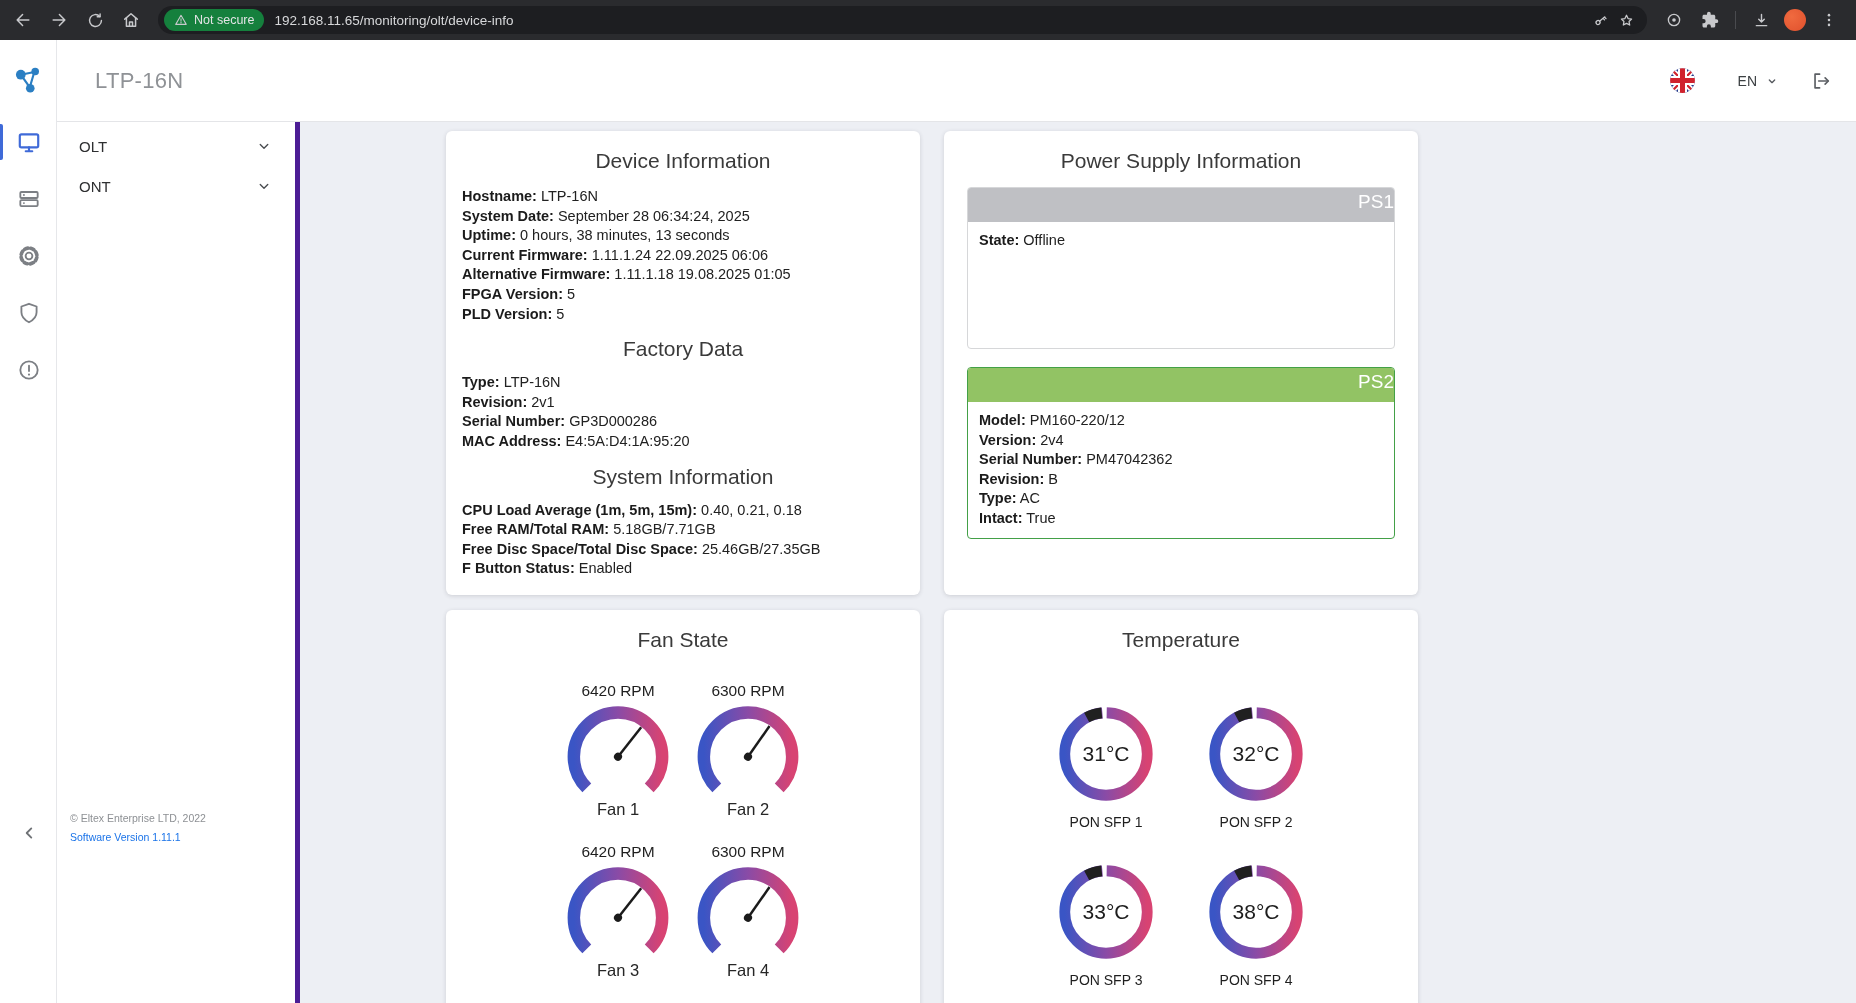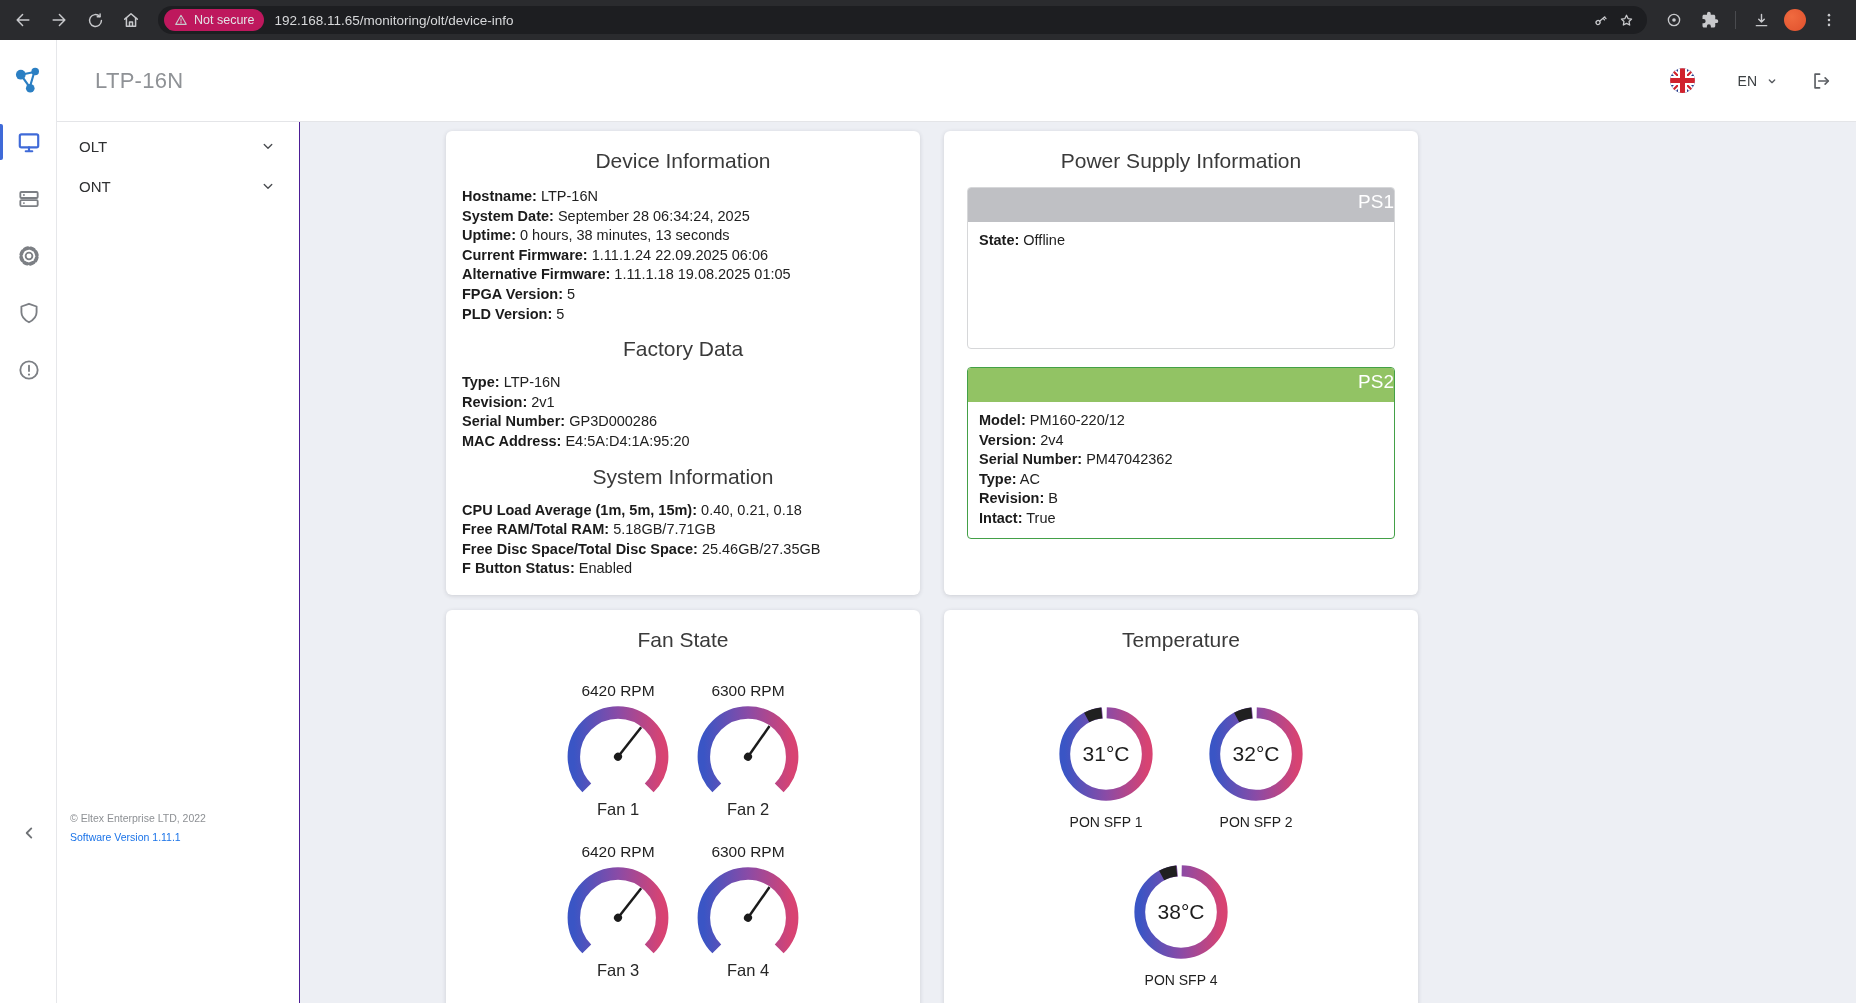--- a/index.html
+++ b/index.html
@@ -11,21 +11,21 @@
   *{box-sizing:border-box;margin:0;padding:0}
   html,body{background:#fff}
   body{font-family:"Liberation Sans","DejaVu Sans",sans-serif;}
   .screen{width:1856px;height:1003px;overflow:hidden;position:relative;background:#edeff4;}
 
   
   .browser-bar{height:40px;background:#2a2b2e;display:flex;align-items:center;padding:0 10px 0 6px;gap:2px;}
   .tb-btn{width:34px;height:34px;border:none;background:transparent;border-radius:50%;display:flex;align-items:center;justify-content:center;flex:0 0 auto;cursor:pointer;}
   .tb-ic{stroke:#c8c9cc;fill:none;stroke-width:1.8;stroke-linecap:round;stroke-linejoin:round;}
   .omnibox{flex:1;height:28px;background:#1d1e21;border-radius:14px;margin:0 8px;display:flex;align-items:center;padding:0 8px 0 6px;min-width:0;cursor:text;}
-  .chip{display:flex;align-items:center;gap:6px;background:#be185d;border-radius:11px;height:22px;padding:0 10px;margin-right:10px;flex:0 0 auto;cursor:pointer;text-align:center;}
+  .chip{display:flex;align-items:center;gap:6px;background:#15803d;border-radius:11px;height:22px;padding:0 10px;margin-right:10px;flex:0 0 auto;cursor:pointer;text-align:center;}
   .chip span{font-size:12.5px;color:#e2e3e5;white-space:nowrap;}
   .url{font-size:13.5px;color:#d7d8da;white-space:nowrap;overflow:hidden;text-overflow:ellipsis;}
   .omni-spacer{margin-left:auto;}
   .avatar{width:22px;height:22px;border-radius:50%;border:none;background:radial-gradient(circle at 35% 35%, #f06a3f, var(--avatar));margin:0 4px;cursor:pointer;flex:0 0 auto;}
   .tb-divider{width:1px;height:18px;background:#4a4b4f;margin:0 6px;flex:0 0 auto;}
 
   
   .app{display:flex;height:963px;background:#edeff4;}
   .rail{width:57px;background:#fff;border-right:1px solid #e6e7ea;position:relative;flex:0 0 auto;}
   .logo{height:82px;display:flex;align-items:center;justify-content:center;}
@@ -38,21 +38,21 @@
 
   .right-col{flex:1;display:flex;flex-direction:column;min-width:0;}
   .header{height:82px;background:#fff;border-bottom:1px solid #e4e5e8;display:flex;align-items:center;padding:0 24px 0 38px;flex:0 0 auto;}
   .page-title{font-size:22px;font-weight:500;color:#8f9296;letter-spacing:.3px;}
   .header-right{margin-left:auto;display:flex;align-items:center;gap:30px;}
   .lang{display:flex;align-items:center;gap:7px;cursor:pointer;}
   .lang-label{font-size:14px;font-weight:500;color:#3c4043;padding-left:35px;}
   .icon-btn{background:transparent;border:none;display:flex;align-items:center;justify-content:center;cursor:pointer;}
 
   .body-row{flex:1;display:flex;min-height:0;}
-  .sidebar{width:243px;background:#fff;border-right:1px solid #4c1d95;position:relative;flex:0 0 auto;padding-top:4px;}
+  .sidebar{width:243px;background:#fff;border-right:5px solid #4c1d95;position:relative;flex:0 0 auto;padding-top:4px;}
   .side-item{height:40px;display:flex;align-items:center;padding:0 22px;font-size:15px;color:#2e2f31;cursor:pointer;}
   .side-item svg{margin-left:auto;}
   .sidebar-footer{position:absolute;top:690px;left:13px;right:8px;}
   .copyright{font-size:10.5px;color:#8d9094;margin-bottom:3px;}
   .version{font-size:10.5px;color:var(--link);cursor:pointer;text-decoration:none;display:inline-block;}
 
   .main{flex:1;overflow:hidden;padding-top:9px;}
   .cards{width:972px;margin-left:146px;display:grid;grid-template-columns:474px 474px;column-gap:24px;row-gap:15px;}
   .card{background:#fff;border-radius:6px;box-shadow:0 1px 4px rgba(40,40,50,.16);padding:12px 16px 16px;}
   .card.tall{padding-bottom:80px;}
@@ -331,22 +331,22 @@
                   <div class="info-line"><b>State:</b> <span>Offline</span></div>
                 </div>
               </div>
 
               <div class="ps-panel ok">
                 <div class="ps-header">PS2</div>
                 <div class="ps-body">
                   <div class="info-line"><b>Model:</b> <span>PM160-220/12</span></div>
                   <div class="info-line"><b>Version:</b> <span>2v4</span></div>
                   <div class="info-line"><b>Serial Number:</b> <span>PM47042362</span></div>
+                  <div class="info-line"><b>Revision:</b> <span>B</span></div>
                   <div class="info-line"><b>Type:</b> <span>AC</span></div>
-                  <div class="info-line"><b>Revision:</b> <span>B</span></div>
                   <div class="info-line"><b>Intact:</b> <span>True</span></div>
                 </div>
               </div>
             </div>
 
             <div class="card tall">
               <div class="card-title">Fan State</div>
 
               <div class="gauge-row fans">
                 <div class="fan-gauge">
@@ -428,20 +428,31 @@
               </div>
 
               <div class="gauge-row temps second">
                 <div class="temp-gauge">
                   <div class="temp-dial-wrap">
                     <svg width="108" height="108" viewBox="0 0 110 110">
                       <circle cx="55" cy="55" r="42" fill="none" stroke="url(#tempGrad)" stroke-width="11"></circle>
                       <path d="M35.3 17.9 A42 42 0 0 1 50.6 13.2" stroke="#202020" stroke-width="11" fill="none"></path>
                       <path d="M51.3 13.16 A42 42 0 0 1 55.7 13.01" stroke="#ffffff" stroke-width="13" fill="none"></path>
                     </svg>
+                    <div class="temp-value">33°C</div>
+                  </div>
+                  <div class="temp-name">PON SFP 3</div>
+                </div>
+                <div class="temp-gauge">
+                  <div class="temp-dial-wrap">
+                    <svg width="108" height="108" viewBox="0 0 110 110">
+                      <circle cx="55" cy="55" r="42" fill="none" stroke="url(#tempGrad)" stroke-width="11"></circle>
+                      <path d="M35.3 17.9 A42 42 0 0 1 50.6 13.2" stroke="#202020" stroke-width="11" fill="none"></path>
+                      <path d="M51.3 13.16 A42 42 0 0 1 55.7 13.01" stroke="#ffffff" stroke-width="13" fill="none"></path>
+                    </svg>
                     <div class="temp-value">38°C</div>
                   </div>
                   <div class="temp-name">PON SFP 4</div>
                 </div>
               </div>
             </div>
 
           </div>
         </div>
       </div>

